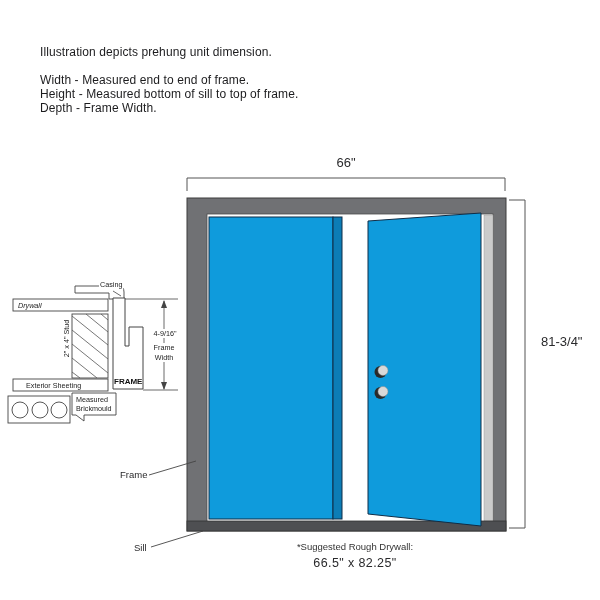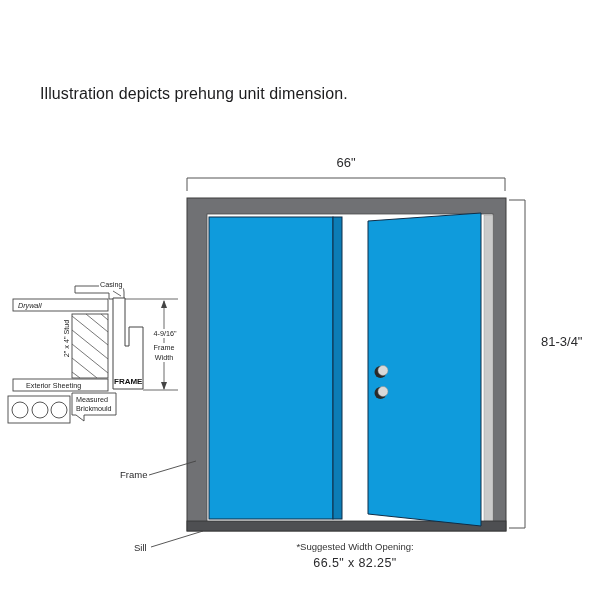--- a/index.html
+++ b/index.html
@@ -3,21 +3,21 @@
 <meta charset="utf-8">
 <style>
   html,body{margin:0;padding:0;}
   body{
     width:600px;height:600px;background:#ffffff;position:relative;overflow:hidden;
     font-family:"Liberation Sans", sans-serif;color:#1d1d1f;
   }
   .canvas{position:absolute;inset:0;}
   svg{position:absolute;left:0;top:0;}
   .lbl{position:absolute;white-space:nowrap;}
-  .hdr{font-size:16px;letter-spacing:.1px;color:#1c1c1e;margin-top:40px;}
+  .hdr{font-size:12px;letter-spacing:.1px;color:#1c1c1e;}
   .hdr-block{line-height:14.2px;}
   .dim{font-size:13px;color:#2a2a2c;}
   .small-lbl{font-size:9.5px;color:#2a2a2c;}
   .xs{font-size:7.2px;color:#222;}
   .xs-bg{background:#fff;padding:0 1px;}
   .frame-bold{font-size:8px;font-weight:bold;color:#111;}
   .center{text-align:center;}
   .rot{transform:rotate(-90deg);transform-origin:center center;}
   .footer-label{font-size:9.5px;color:#333;}
   .footer-value{font-size:12.5px;color:#2a2a2c;letter-spacing:.4px;}
@@ -82,20 +82,25 @@
     <line x1="143" y1="390" x2="178" y2="390" stroke="#444" stroke-width="0.8"></line>
     <line x1="164" y1="301" x2="164" y2="389" stroke="#444" stroke-width="0.8"></line>
     <polygon points="164,300 161,308 167,308" fill="#444"></polygon>
     <polygon points="164,390 161,382 167,382" fill="#444"></polygon>
 
     <line x1="149" y1="475" x2="196" y2="461" stroke="#444" stroke-width="0.9"></line>
     <line x1="151" y1="547" x2="203" y2="531" stroke="#444" stroke-width="0.9"></line>
   </svg>
 
   <div class="lbl hdr" style="left:40px;top:45px;">Illustration depicts prehung unit dimension.</div>
+  <div class="lbl hdr hdr-block" style="left:40px;top:73px;">
+    <div>Width - Measured end to end of frame.</div>
+    <div>Height - Measured bottom of sill to top of frame.</div>
+    <div>Depth - Frame Width.</div>
+  </div>
 
   <div class="lbl dim center" style="left:316px;top:155px;width:60px;">66"</div>
   <div class="lbl dim" style="left:541px;top:334px;">81-3/4"</div>
 
   <div class="lbl xs xs-bg" style="left:91px;top:280px;margin-left:8px;">Casing</div>
   <div class="lbl xs" style="left:18px;top:301px;font-style:italic;">Drywall</div>
   <div class="lbl xs center rot" style="left:38px;top:334px;width:56px;">2" x 4" Stud</div>
   <div class="lbl xs" style="left:18px;top:381px;padding-left:8px;">Exterior Sheeting</div>
   <div class="lbl frame-bold center" style="left:114px;top:377px;width:28px;">FRAME</div>
   <div class="lbl xs" style="left:76px;top:395px;line-height:9px;">
@@ -104,16 +109,16 @@
   </div>
   <div class="lbl xs xs-bg center" style="left:146px;top:329px;width:36px;">4-9/16"</div>
   <div class="lbl xs center" style="left:146px;top:343px;width:36px;line-height:9.5px;">
     <div class="xs-bg" style="display:inline-block;">Frame</div><br>
     <div class="xs-bg" style="display:inline-block;">Width</div>
   </div>
 
   <div class="lbl small-lbl" style="left:120px;top:469px;">Frame</div>
   <div class="lbl small-lbl" style="left:134px;top:542px;">Sill</div>
 
-  <div class="lbl footer-label center" style="left:255px;top:541px;width:200px;">*Suggested Width Opening:</div>
+  <div class="lbl footer-label center" style="left:255px;top:541px;width:200px;">*Suggested Rough Drywall:</div>
   <div class="lbl footer-value center" style="left:255px;top:556px;width:200px;">66.5" x 82.25"</div>
 
 </div>
 
 </body></html>

